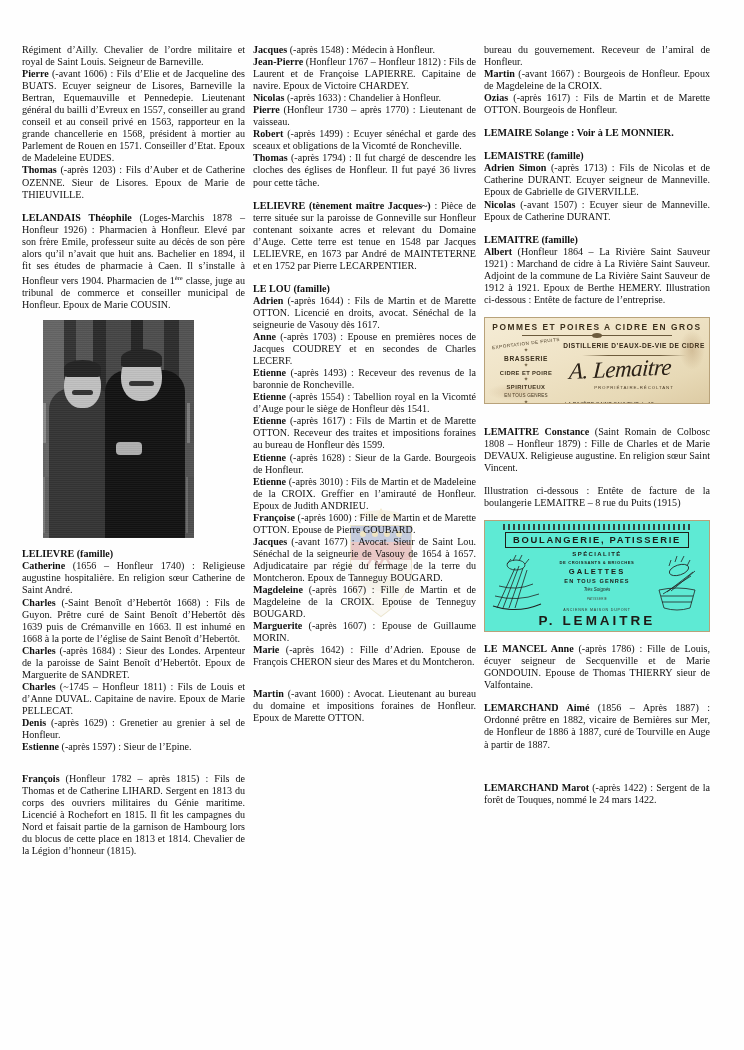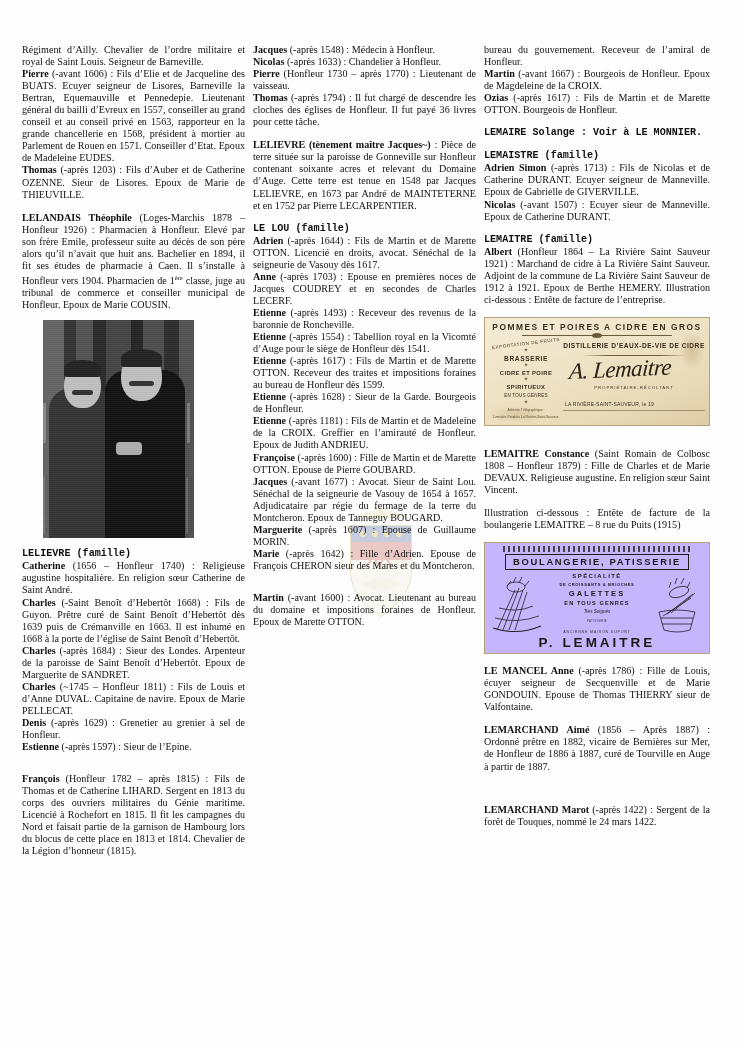--- a/index.html
+++ b/index.html
@@ -44,21 +44,20 @@
   p.entry {
     margin: 0;
     text-align: justify;
     text-indent: 0;
   }
   p.entry:last-child { text-align: justify; margin-top: 20px; }
   .nm { font-weight: bold; }
   .hd {
     font-weight: bold;
     margin: 0;
-    font-family: Liberation Mono, monospace;
   }
   .gap { height: 11px; }
   sup { font-size: 6.6px; vertical-align: super; }
 
   
   .photo-wrap {
     margin: 9px 0 10px 21px;
   }
   .photo {
     position: relative;
@@ -150,21 +149,21 @@
   
   .illus {
     margin: 11px 0 11px 0;
     width: 226px;
     border: 1px solid #b8a27a;
     box-sizing: border-box;
     overflow: hidden;
   }
   .cidre {
     position: relative;
-    height: 107px;
+    height: 85px;
     background: linear-gradient(160deg, #f5ecd6 0%, #efe3c6 42%, #e7d9b6 78%, #ddcba4 100%);
     font-family: "Liberation Sans", sans-serif;
     color: #3a2f1d;
   }
   .cidre-top {
     text-align: center;
     font-size: 8.4px;
     font-weight: bold;
     letter-spacing: 1.5px;
     padding-top: 3px;
@@ -228,21 +227,21 @@
   .cidre-stain2 {
     position: absolute; left: 2px; bottom: 2px;
     width: 60px; height: 18px;
     background: radial-gradient(ellipse at center, rgba(160,120,70,.22), rgba(160,120,70,0) 70%);
   }
 
   
   .boul {
     position: relative;
     height: 110px;
-    background: #c4b5fd;
+    background: #5eead4;
     font-family: "Liberation Sans", sans-serif;
     color: #1d1a16;
     padding: 3px 4px;
     box-sizing: border-box;
   }
   .boul-orn {
     height: 6px;
     background: repeating-linear-gradient(90deg, #24211c 0 2px, transparent 2px 5px);
     opacity: .8;
     margin: 0 14px;
@@ -335,36 +334,39 @@
         <p class="entry"><span class="nm">Charles</span><span> (-Saint Benoît d’Hebertôt 1668) : Fils de Guyon. Prêtre curé de Saint Benoît d’Hebertôt dès 1639 puis de Crémanville en 1663. Il est inhumé en 1668 à la porte de l’église de Saint Benoît d’Hebertôt.</span></p>
         <p class="entry"><span class="nm">Charles</span><span> (-après 1684) : Sieur des Londes. Arpenteur de la paroisse de Saint Benoît d’Hebertôt. Epoux de Marguerite de SANDRET.</span></p>
         <p class="entry"><span class="nm">Charles</span><span> (~1745 – Honfleur 1811) : Fils de Louis et d’Anne DUVAL. Capitaine de navire. Epoux de Marie PELLECAT.</span></p>
         <p class="entry"><span class="nm">Denis</span><span> (-après 1629) : Grenetier au grenier à sel de Honfleur.</span></p>
         <p class="entry"><span class="nm">Estienne</span><span> (-après 1597) : Sieur de l’Epine.</span></p>
         <p class="entry"><span class="nm">François</span><span> (Honfleur 1782 – après 1815) : Fils de Thomas et de Catherine LIHARD. Sergent en 1813 du corps des ouvriers militaires du Génie maritime. Licencié à Rochefort en 1815. Il fit les campagnes du Nord et faisait partie de la garnison de Hambourg lors du blocus de cette place en 1813 et 1814. Chevalier de la Légion d’honneur (1815).</span></p>
       </div>
 
     <div class="col col-mid">
         <p class="entry"><span class="nm">Jacques</span><span> (-après 1548) : Médecin à Honfleur.</span></p>
+        <p class="entry"><span class="nm">Jean-Pierre</span><span> (Honfleur 1767 – Honfleur 1812) : Fils de Laurent et de Françoise LAPIERRE. Capitaine de navire. Epoux de Victoire CHARDEY.</span></p>
         <p class="entry"><span class="nm">Nicolas</span><span> (-après 1633) : Chandelier à Honfleur.</span></p>
         <p class="entry"><span class="nm">Pierre</span><span> (Honfleur 1730 – après 1770) : Lieutenant de vaisseau.</span></p>
+        <p class="entry"><span class="nm">Robert</span><span> (-après 1499) : Ecuyer sénéchal et garde des sceaux et obligations de la Vicomté de Roncheville.</span></p>
         <p class="entry"><span class="nm">Thomas</span><span> (-après 1794) : Il fut chargé de descendre les cloches des églises de Honfleur. Il fut payé 36 livres pour cette tâche.</span></p>
         <div class="gap"></div>
         <p class="entry"><span class="nm">LELIEVRE (tènement maître Jacques~)</span><span> : Pièce de terre située sur la paroisse de Gonneville sur Honfleur contenant soixante acres et relevant du Domaine d’Auge. Cette terre est tenue en 1548 par Jacques LELIEVRE, en 1673 par André de MAINTETERNE et en 1752 par Pierre LECARPENTIER.</span></p>
         <div class="gap"></div>
         <p class="entry hd">LE LOU (famille)</p>
         <p class="entry"><span class="nm">Adrien</span><span> (-après 1644) : Fils de Martin et de Marette OTTON. Licencié en droits, avocat. Sénéchal de la seigneurie de Vasouy dès 1617.</span></p>
         <p class="entry"><span class="nm">Anne</span><span> (-après 1703) : Epouse en premières noces de Jacques COUDREY et en secondes de Charles LECERF.</span></p>
         <p class="entry"><span class="nm">Etienne</span><span> (-après 1493) : Receveur des revenus de la baronnie de Roncheville.</span></p>
         <p class="entry"><span class="nm">Etienne</span><span> (-après 1554) : Tabellion royal en la Vicomté d’Auge pour le siège de Honfleur dès 1541.</span></p>
         <p class="entry"><span class="nm">Etienne</span><span> (-après 1617) : Fils de Martin et de Marette OTTON. Receveur des traites et impositions foraines au bureau de Honfleur dès 1599.</span></p>
         <p class="entry"><span class="nm">Etienne</span><span> (-après 1628) : Sieur de la Garde. Bourgeois de Honfleur.</span></p>
-        <p class="entry"><span class="nm">Etienne</span><span> (-après 1181) : Fils de Martin et de Madeleine de la CROIX. Greffier en l’amirauté de Honfleur. Epoux de Judith ANDRIEU.</span></p>
+        <p class="entry"><span class="nm">Etienne</span><span> (-après 3010) : Fils de Martin et de Madeleine de la CROIX. Greffier en l’amirauté de Honfleur. Epoux de Judith ANDRIEU.</span></p>
         <p class="entry"><span class="nm">Françoise</span><span> (-après 1600) : Fille de Martin et de Marette OTTON. Epouse de Pierre GOUBARD.</span></p>
         <p class="entry"><span class="nm">Jacques</span><span> (-avant 1677) : Avocat. Sieur de Saint Lou. Sénéchal de la seigneurie de Vasouy de 1654 à 1657. Adjudicataire par régie du fermage de la terre du Montcheron. Epoux de Tanneguy BOUGARD.</span></p>
+        <p class="entry"><span class="nm">Magdeleine</span><span> (-après 1667) : Fille de Martin et de Magdeleine de la CROIX. Epouse de Tenneguy BOUGARD.</span></p>
         <p class="entry"><span class="nm">Marguerite</span><span> (-après 1607) : Epouse de Guillaume MORIN.</span></p>
         <p class="entry"><span class="nm">Marie</span><span> (-après 1642) : Fille d’Adrien. Epouse de François CHERON sieur des Mares et du Montcheron.</span></p>
         <p class="entry"><span class="nm">Martin</span><span> (-avant 1600) : Avocat. Lieutenant au bureau du domaine et impositions foraines de Honfleur. Epoux de Marette OTTON.</span></p>
       </div>
 
     <div class="col col-right">
         <p class="entry">bureau du gouvernement. Receveur de l’amiral de Honfleur.</p>
         <p class="entry"><span class="nm">Martin</span><span> (-avant 1667) : Bourgeois de Honfleur. Epoux de Magdeleine de la CROIX.</span></p>
         <p class="entry"><span class="nm">Ozias</span><span> (-après 1617) : Fils de Martin et de Marette OTTON. Bourgeois de Honfleur.</span></p>
         <div class="gap"></div>

